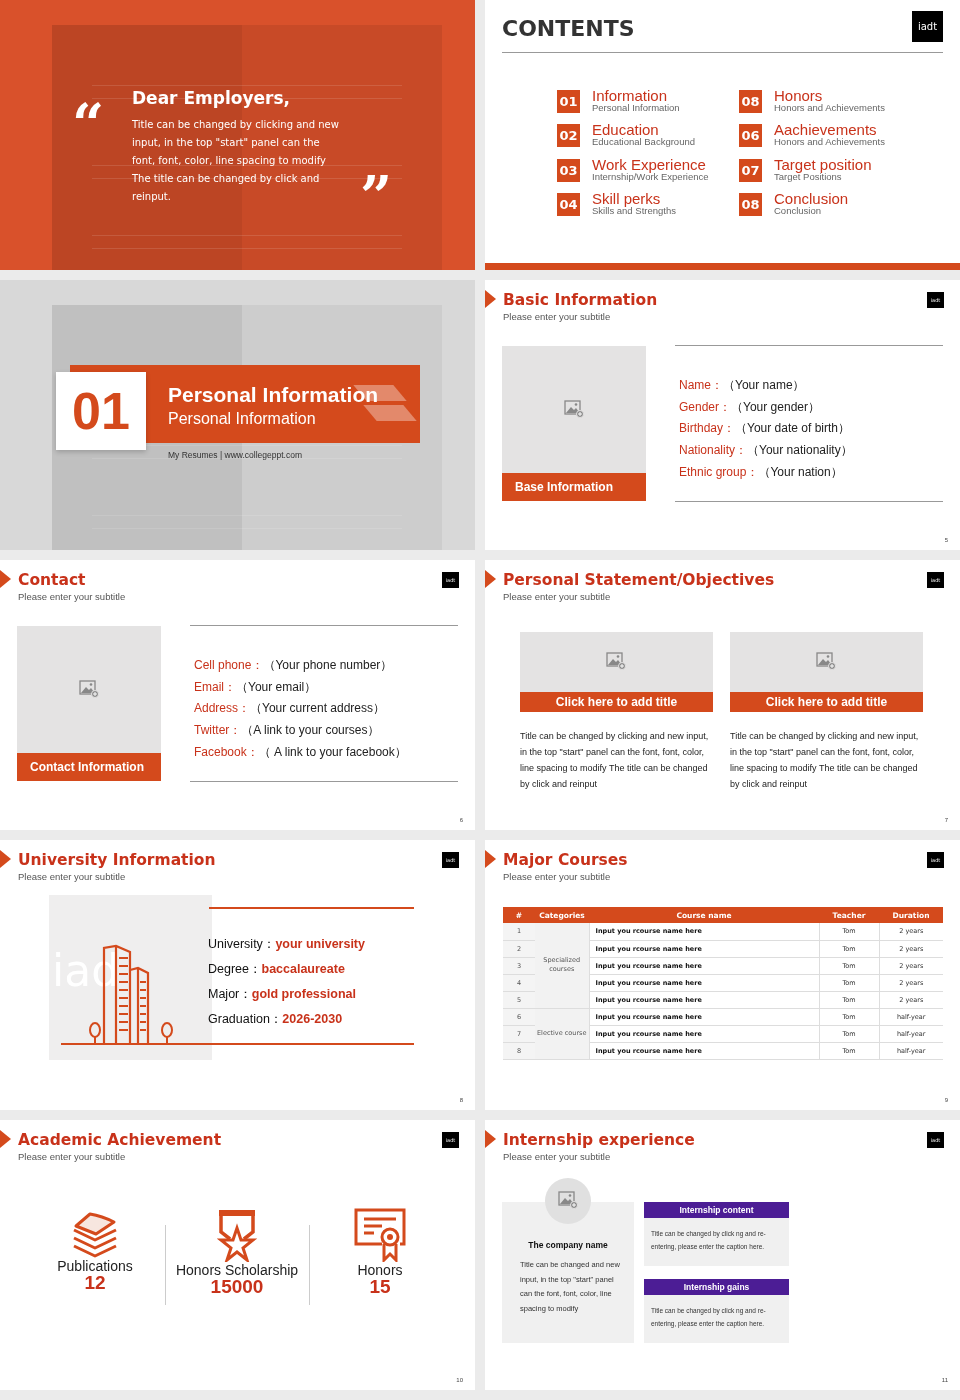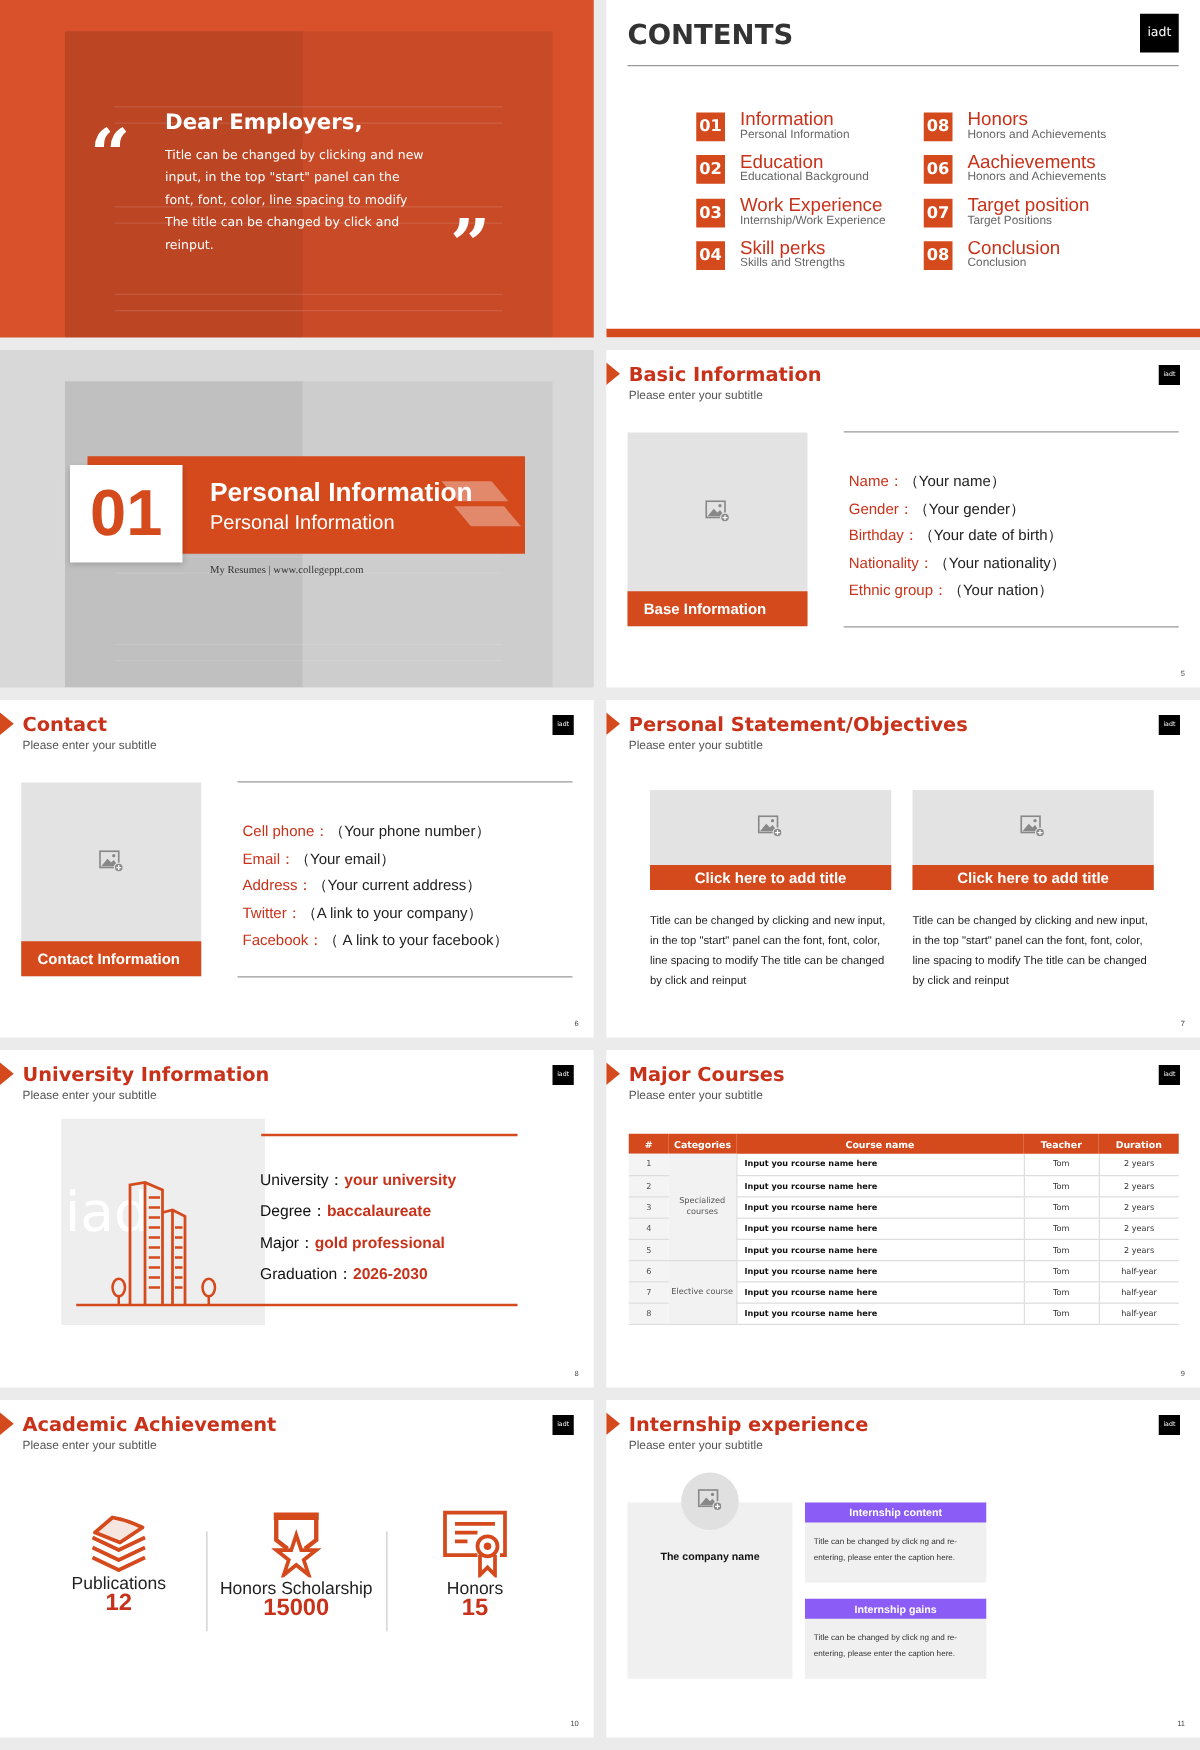--- a/index.html
+++ b/index.html
@@ -34,21 +34,21 @@
 .c-num{width:23px;height:23px;background:#d44a1c;color:#fff;font-family:"DejaVu Sans",sans-serif;font-weight:bold;font-size:13px;display:flex;align-items:center;justify-content:center;margin-right:12px;flex-shrink:0}
 .c-text .t{color:#c8321a;font-weight:normal;font-size:15px;line-height:12px}
 .c-text .s{color:#666;font-size:9.5px;line-height:12px}
 .c-bar{position:absolute;left:0;right:0;bottom:0;height:7px;background:#d44a1c}
 
 .sec-band{position:absolute;left:70px;top:85px;width:350px;height:78px;background:#d44a1c}
 .sec-num{position:absolute;left:56px;top:92px;width:90px;height:78px;background:#fff;box-shadow:0 2px 5px rgba(0,0,0,0.2);color:#d44a1c;font-weight:bold;font-size:52px;display:flex;align-items:center;justify-content:center}
 .sec-t1{position:absolute;left:168px;top:103px;color:#fff;font-weight:bold;font-size:21px}
 .sec-t2{position:absolute;left:168px;top:130px;color:#fff;font-size:16px}
 .sec-stripe{position:absolute;width:40px;height:16px;background:rgba(255,255,255,0.35);transform:skewX(40deg)}
-.sec-foot{position:absolute;left:168px;top:170px;color:#333;font-size:8.5px;font-family:Liberation Serif, serif}
+.sec-foot{position:absolute;left:168px;top:170px;color:#333;font-size:8.5px;font-family:Liberation Sans, sans-serif}
 
 .hd-arrow{position:absolute;left:0;top:10px;width:0;height:0;border-top:9px solid transparent;border-bottom:9px solid transparent;border-left:11px solid #d44a1c}
 .hd-title{position:absolute;left:18px;top:11px;color:#c8321a;font-weight:bold;font-size:15.5px;font-family:"DejaVu Sans",sans-serif}
 .hd-sub{position:absolute;left:18px;top:31px;color:#555;font-size:9.5px}
 .pgno{position:absolute;right:12px;bottom:7px;font-size:6px;color:#444}
 
 .photo{position:absolute;left:17px;top:66px;width:144px;height:155px;background:#e4e3e3}
 .photo .cap{position:absolute;left:0;right:0;bottom:0;height:28px;background:#d44a1c;color:#fff;font-weight:bold;font-size:12px;line-height:28px;padding-left:13px}
 .img-icon{position:absolute;width:20px;height:18px}
 .hr{position:absolute;height:1px;background:#999}
@@ -79,21 +79,21 @@
 .ach .lbl{font-size:14px;color:#222;}
 .ach .val{font-size:19px;color:#c8321a;font-weight:bold;line-height:18px}
 .ach svg{display:block;margin:0 auto}
 .vsep{position:absolute;top:105px;width:1px;height:80px;background:#ccc}
 
 .co-card{position:absolute;left:17px;top:82px;width:132px;height:141px;background:#f0f0f0}
 .co-circle{position:absolute;left:60px;top:58px;width:46px;height:46px;border-radius:50%;background:#e0e0e0}
 .co-name{position:absolute;left:17px;top:120px;width:132px;text-align:center;font-size:8.5px;font-weight:bold;color:#111}
 .co-body{position:absolute;left:35px;top:138px;width:100px;font-size:7.5px;line-height:14.5px;color:#333}
 .in-box{position:absolute;width:145px;height:64px;background:#f0f0f0}
-.in-box .h{height:16px;background:#8b5cf6;color:#fff;font-size:8.5px;font-weight:bold;text-align:center;line-height:16px}
+.in-box .h{height:16px;background:#4c1d95;color:#fff;font-size:8.5px;font-weight:bold;text-align:center;line-height:16px}
 .in-box .b{padding:9px 6px 0 7px;font-size:6.5px;line-height:13px;color:#333}
 </style>
 </head>
 <body>
 
 <svg width="0" height="0" style="position:absolute">
   <defs>
     <symbol id="imgicon" viewBox="0 0 20 18">
       <rect x="1" y="1" width="15" height="13" fill="none" stroke="#888" stroke-width="1.3"></rect>
       <path d="M2 13 L7 7 L10 10 L12 8 L15 12 L15 13 Z" fill="#888"></path>
@@ -227,21 +227,21 @@
     <svg class="img-icon" style="left:62px;top:54px">
         <use href="#imgicon"></use>
       </svg>
     <div class="cap">Contact Information</div>
   </div>
   <div class="hr" style="left:190px;right:17px;top:65px"></div>
   <div class="fields">
     <div><span class="k">Cell phone：</span><span>（Your phone number）</span></div>
     <div><span class="k">Email：</span><span>（Your email）</span></div>
     <div><span class="k">Address：</span><span>（Your current address）</span></div>
-    <div><span class="k">Twitter：</span><span>（A link to your company）</span></div>
+    <div><span class="k">Twitter：</span><span>（A link to your courses）</span></div>
     <div><span class="k">Facebook：</span><span>（ A link to your facebook）</span></div>
   </div>
   <div class="hr" style="left:190px;right:17px;top:221px"></div>
   <div class="pgno">6</div>
 </div>
 
 <div class="slide s6">
   <div class="hd-arrow"></div>
   <div class="hd-title">Personal Statement/Objectives</div>
   <div class="hd-sub">Please enter your subtitle</div>
@@ -417,20 +417,21 @@
   <div class="hd-title">Internship experience</div>
   <div class="hd-sub">Please enter your subtitle</div>
   <div class="logo small">iadt</div>
   <div class="co-card"></div>
   <div class="co-circle">
     <svg class="img-icon" style="left:13px;top:13px">
         <use href="#imgicon"></use>
       </svg>
   </div>
   <div class="co-name">The company name</div>
+  <div class="co-body">Title can be changed and new input, in the top "start" panel can the font, font, color, line spacing to modify</div>
   <div class="in-box" style="left:159px;top:82px">
     <div class="h">Internship content</div>
     <div class="b">Title can be changed by click ng and re-entering, please enter the caption here.</div>
   </div>
   <div class="in-box" style="left:159px;top:159px">
     <div class="h">Internship gains</div>
     <div class="b">Title can be changed by click ng and re-entering, please enter the caption here.</div>
   </div>
   <div class="pgno">11</div>
 </div>

